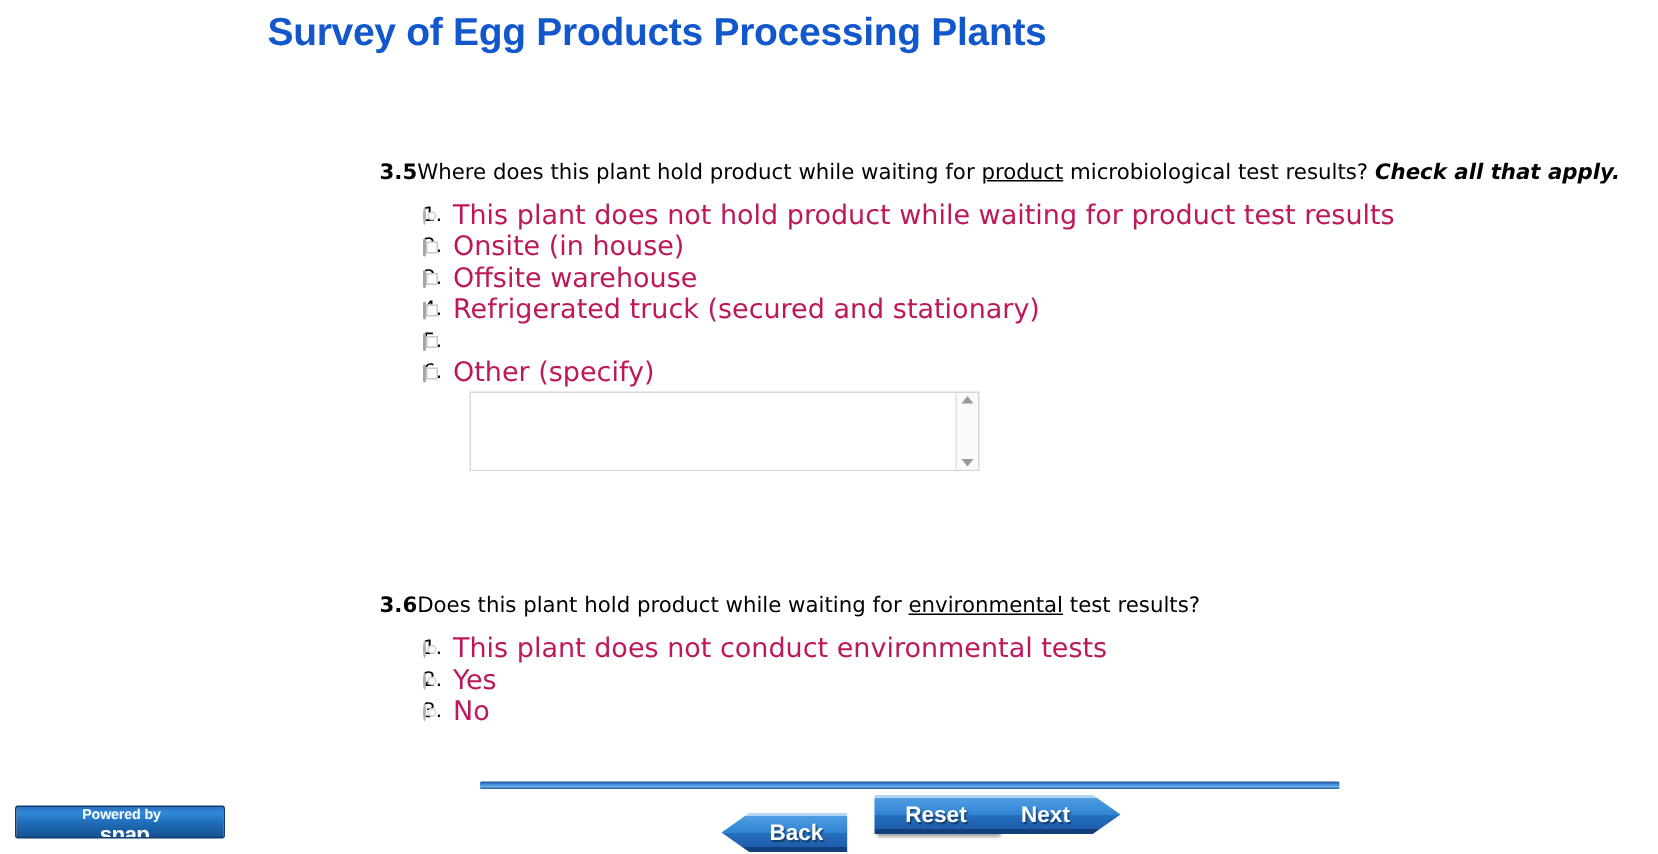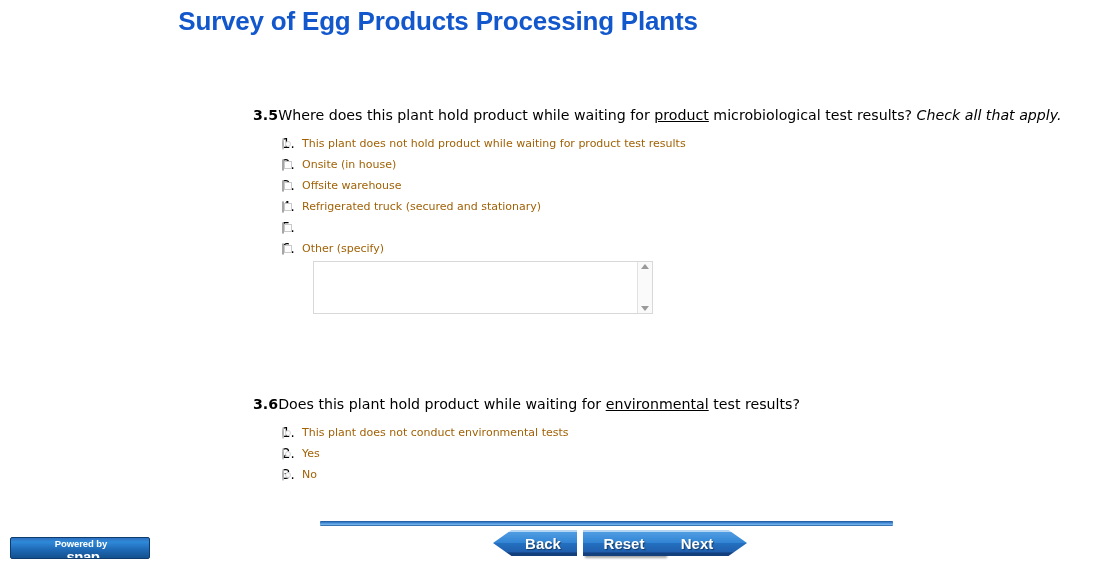--- a/index.html
+++ b/index.html
@@ -43,21 +43,21 @@
     color: #000;
   }
   .q-num {
     font-weight: bold;
   }
   .u {
     text-decoration: underline;
     text-align: right;
   }
   .bi {
-    font-weight: normal;
+    font-weight: bold;
     font-style: italic;
   }
 
   .options {
     margin-top: 9px;
     padding-left: 0;
   }
   .opt-row {
     display: flex;
     align-items: flex-start;
@@ -118,23 +118,23 @@
   }
 
   .opt-num {
     width: 20px;
     flex: 0 0 20px;
     font-size: 13.3px;
     line-height: 21px;
     color: #000;
   }
   .opt-label {
-    font-size: 11px;
+    font-size: 18px;
     line-height: 21px;
-    color: #a16207;
+    color: #be185d;
     white-space: nowrap;
     text-align: right;
   }
 
   
   .ta-wrap {
     position: absolute;
     left: 313px;
     top: 261px;
     width: 340px;
@@ -215,24 +215,25 @@
     background: linear-gradient(to bottom,
         #b3d4f2 0%, #b3d4f2 8%,
         #4e9ce2 9%, #3184d4 50%,
         #2470c0 51%, #1f5eac 86%,
         #143f7d 87%, #143f7d 100%);
     filter: drop-shadow(2px 2px 1px rgba(0,0,0,0.35));
     cursor: pointer;
     box-sizing: border-box;
   }
   .btn-back {
-    left: 16px;
+    left: 4px;
     width: 84px;
     clip-path: polygon(0% 50%, 22% 0%, 100% 0%, 100% 100%, 22% 100%);
     padding-left: 16px;
+    margin-top: 12px;
   }
   .btn-reset {
     left: 106px;
     width: 82px;
   }
   .btn-rnext {
     left: 186px;
     width: 84px;
     clip-path: polygon(0% 0%, 78% 0%, 100% 50%, 78% 100%, 0% 100%);
     padding-right: 16px;

